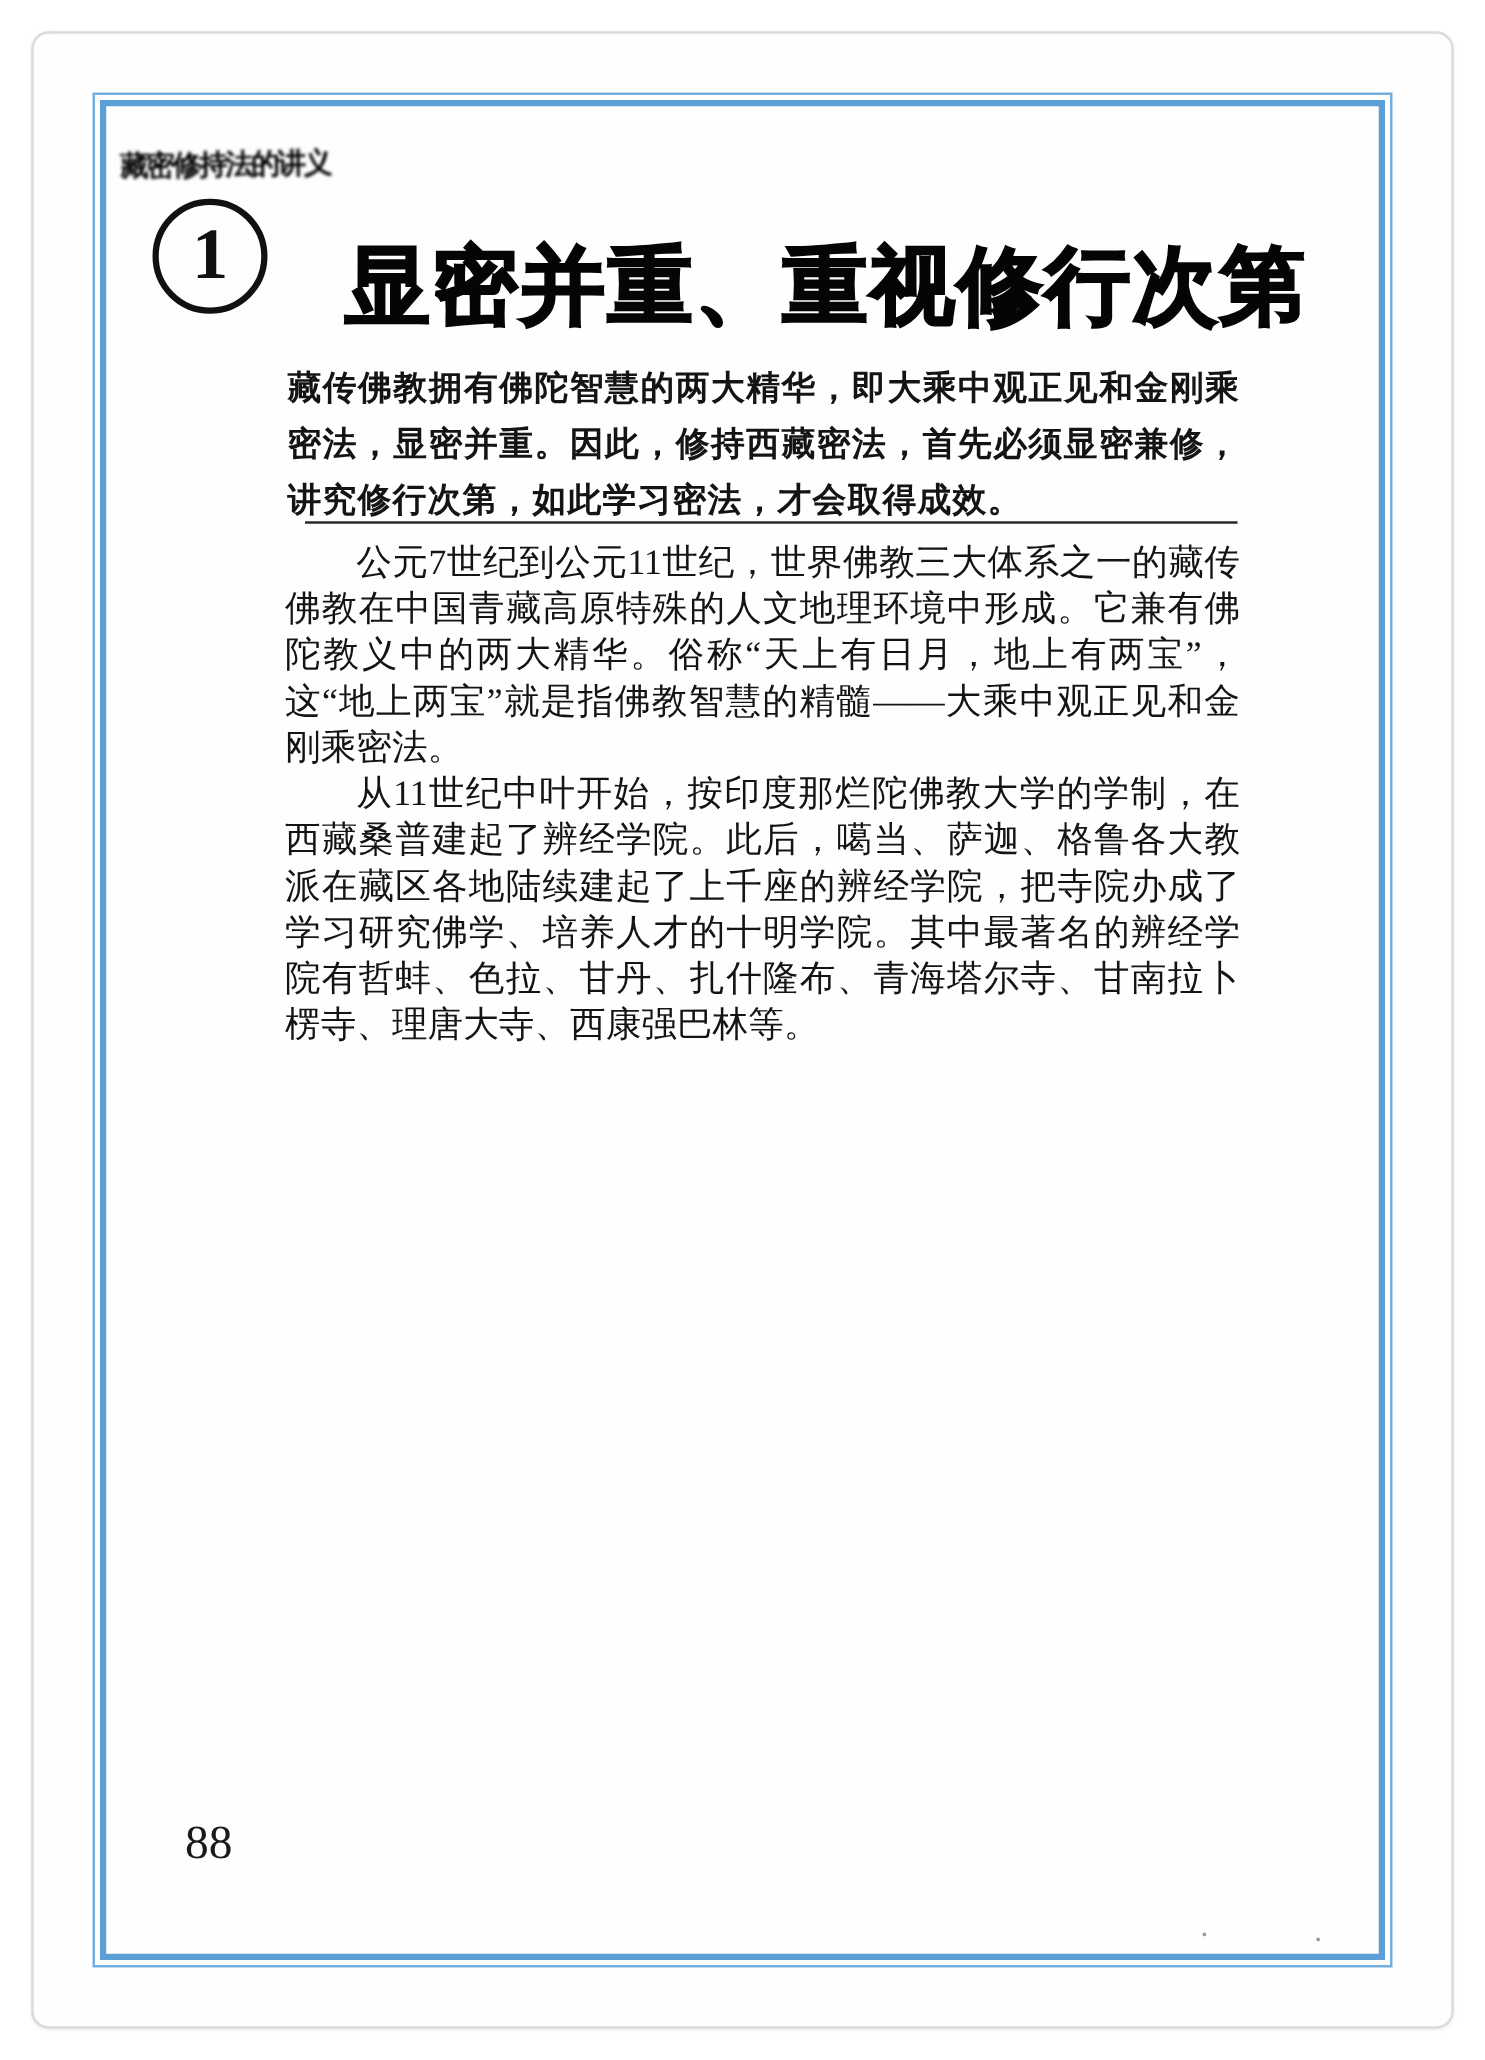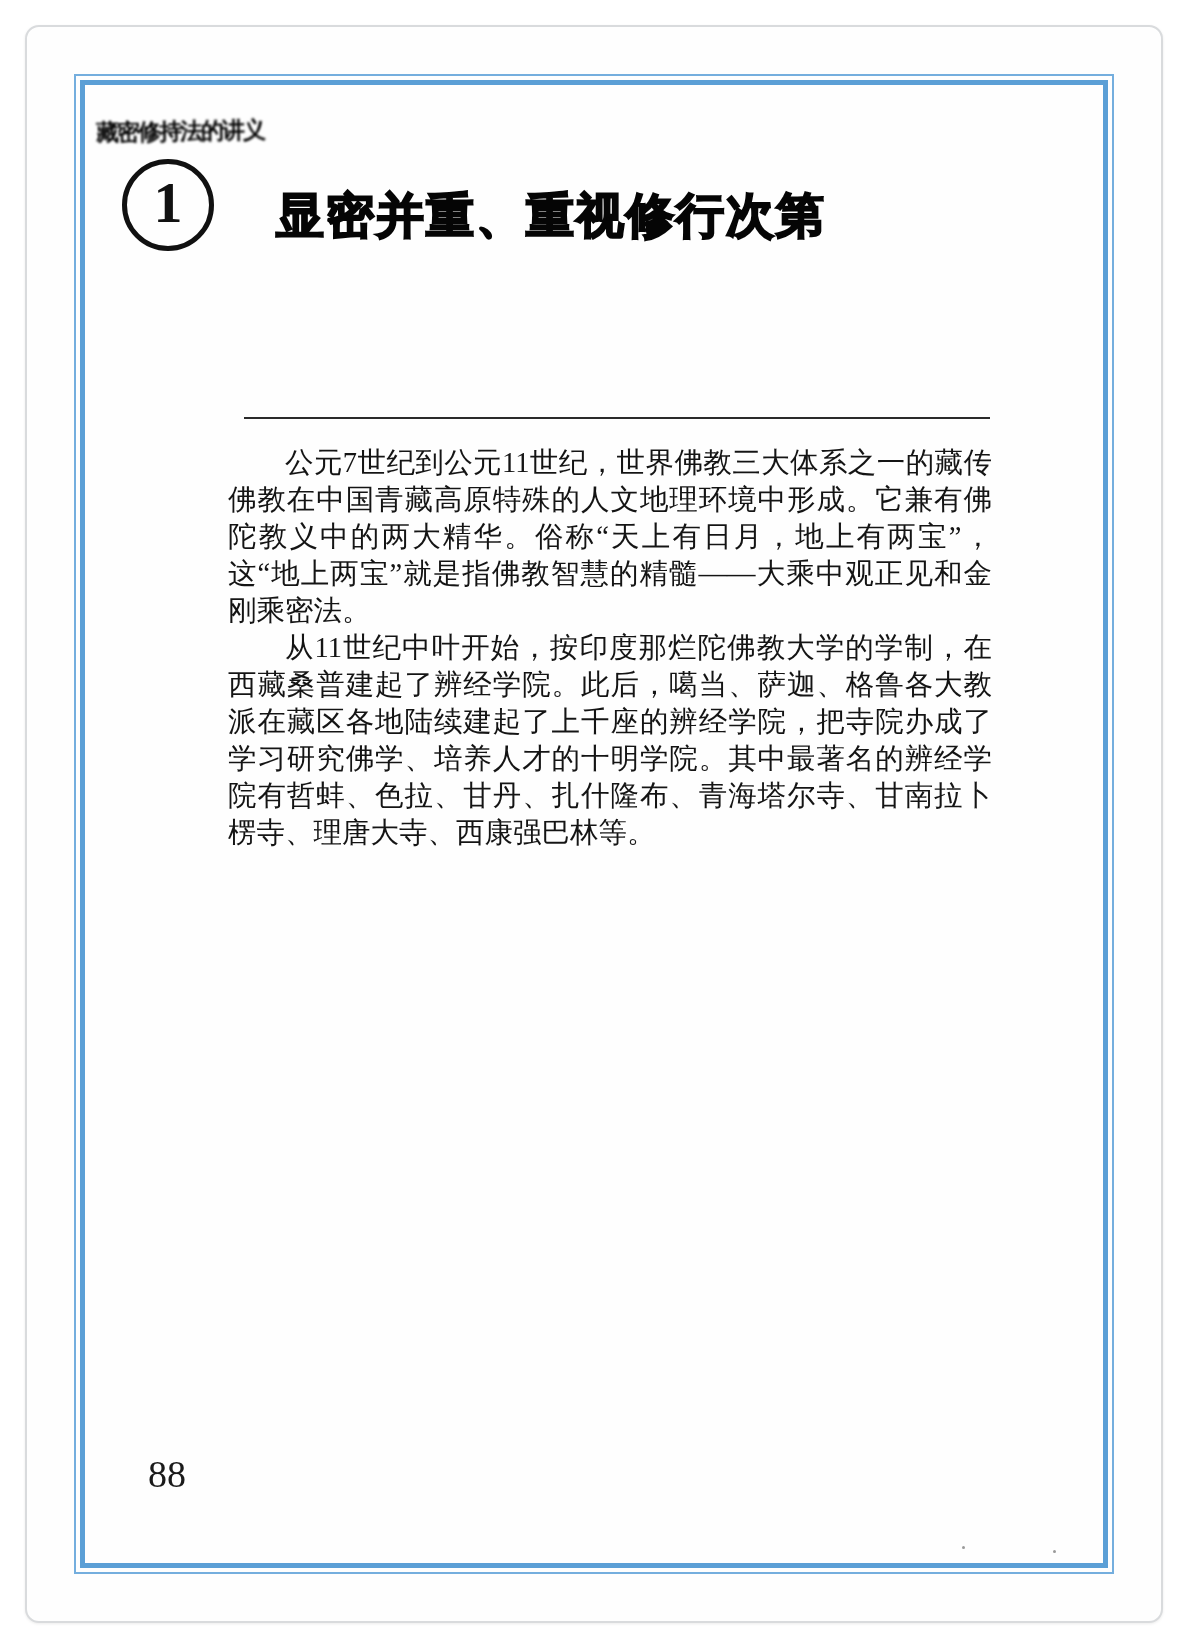--- a/index.html
+++ b/index.html
@@ -74,21 +74,21 @@
     font-size: 31px;
     color: #0d0d0d;
     letter-spacing: 3px;
   }
   .main-title {
     position: absolute;
     left: 276px;
     top: 184px;
     font-family: Liberation Serif, serif;
     font-weight: 900;
-    font-size: 48px;
+    font-size: 68px;
     color: #050505;
     letter-spacing: 2px;
     -webkit-text-stroke: 2px #050505;
     white-space: nowrap;
     text-align: center;
   }
   .intro {
     position: absolute;
     left: 230px;
     top: 288px;
@@ -112,21 +112,20 @@
   .body-text {
     position: absolute;
     left: 228px;
     top: 432px;
     width: 764px;
     font-family: "Liberation Serif", "DejaVu Serif", serif;
     font-size: 28.5px;
     line-height: 37px;
     color: #141414;
     text-align: justify;
-    margin-top: 12px;
   }
   .body-text p {
     margin: 0;
     text-indent: 2em;
   }
   .page-number {
     position: absolute;
     left: 148px;
     top: 1452px;
     font-family: "Liberation Serif", "DejaVu Serif", serif;
@@ -154,20 +153,21 @@
 
   <div class="series-label">藏密修持法的讲义</div>
 
   <div class="chapter-circle">
     <span class="chapter-number">1</span>
   </div>
 
 
   <div class="main-title">显密并重、重视修行次第</div>
 
+  <div class="intro">藏传佛教拥有佛陀智慧的两大精华，即大乘中观正见和金刚乘密法，显密并重。因此，修持西藏密法，首先必须显密兼修，讲究修行次第，如此学习密法，才会取得成效。</div>
 
   <div class="divider"></div>
 
   <div class="body-text">
       <p>公元7世纪到公元11世纪，世界佛教三大体系之一的藏传佛教在中国青藏高原特殊的人文地理环境中形成。它兼有佛陀教义中的两大精华。俗称“天上有日月，地上有两宝”，这“地上两宝”就是指佛教智慧的精髓——大乘中观正见和金刚乘密法。</p>
       <p>从11世纪中叶开始，按印度那烂陀佛教大学的学制，在西藏桑普建起了辨经学院。此后，噶当、萨迦、格鲁各大教派在藏区各地陆续建起了上千座的辨经学院，把寺院办成了学习研究佛学、培养人才的十明学院。其中最著名的辨经学院有哲蚌、色拉、甘丹、扎什隆布、青海塔尔寺、甘南拉卜楞寺、理唐大寺、西康强巴林等。</p>
     </div>
 
   <div class="page-number">88</div>
 

